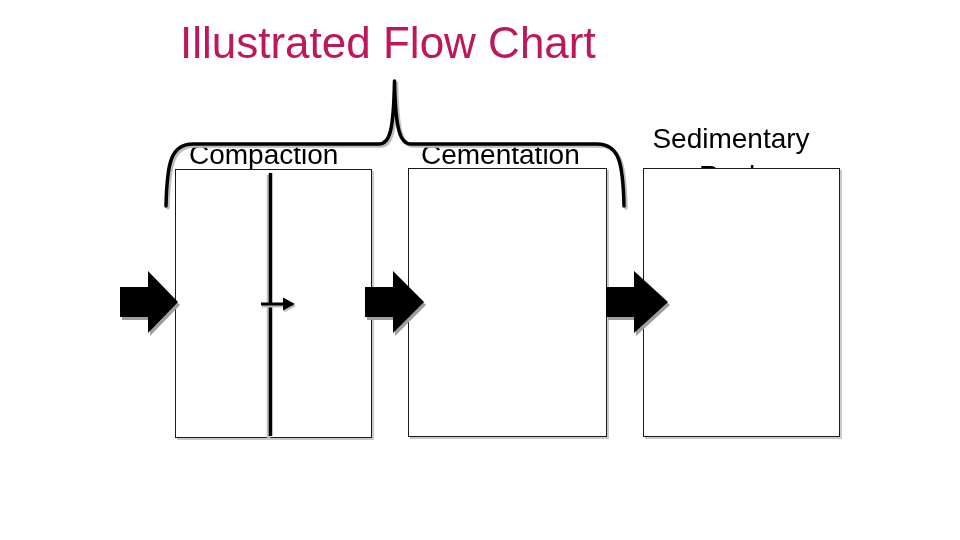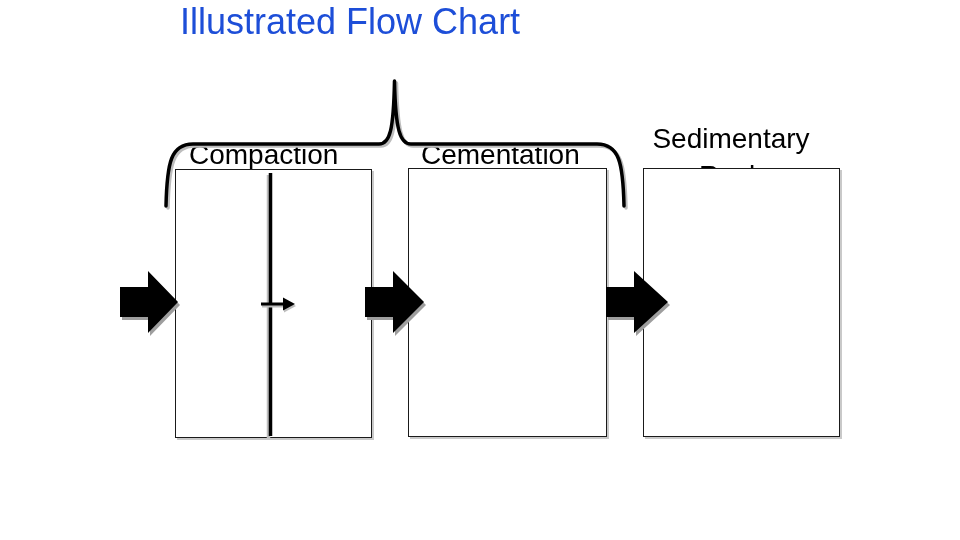--- a/index.html
+++ b/index.html
@@ -12,25 +12,25 @@
     width: 960px;
     height: 540px;
     background: #ffffff;
     overflow: hidden;
     font-family: "Liberation Sans", sans-serif;
     color: #000000;
   }
   .slide-title {
     position: absolute;
     left: 180px;
-    top: 3px;
-    font-size: 36px;
+    top: 20px;
+    font-size: 44px;
     line-height: 1.05;
     letter-spacing: 0px;
-    color: #1d4ed8;
+    color: #be185d;
     white-space: nowrap;
   }
   .process-label {
     position: absolute;
     left: 314px;
     top: 48px;
     font-size: 28px;
     line-height: 1.05;
     white-space: nowrap;
   }

